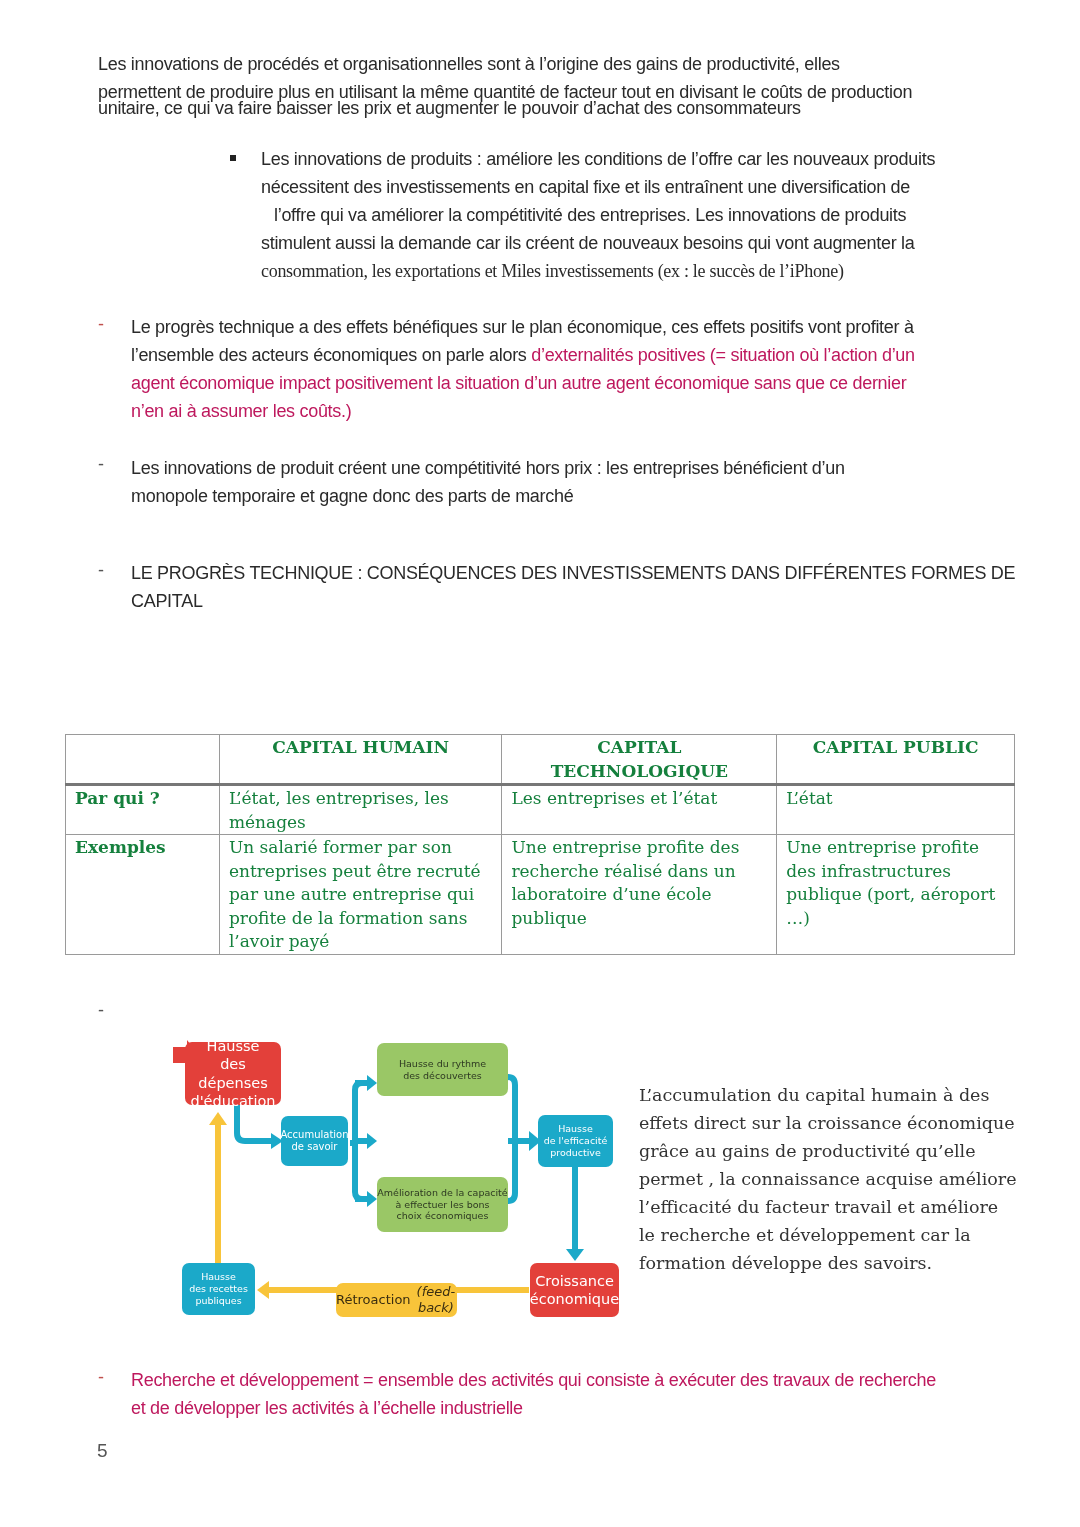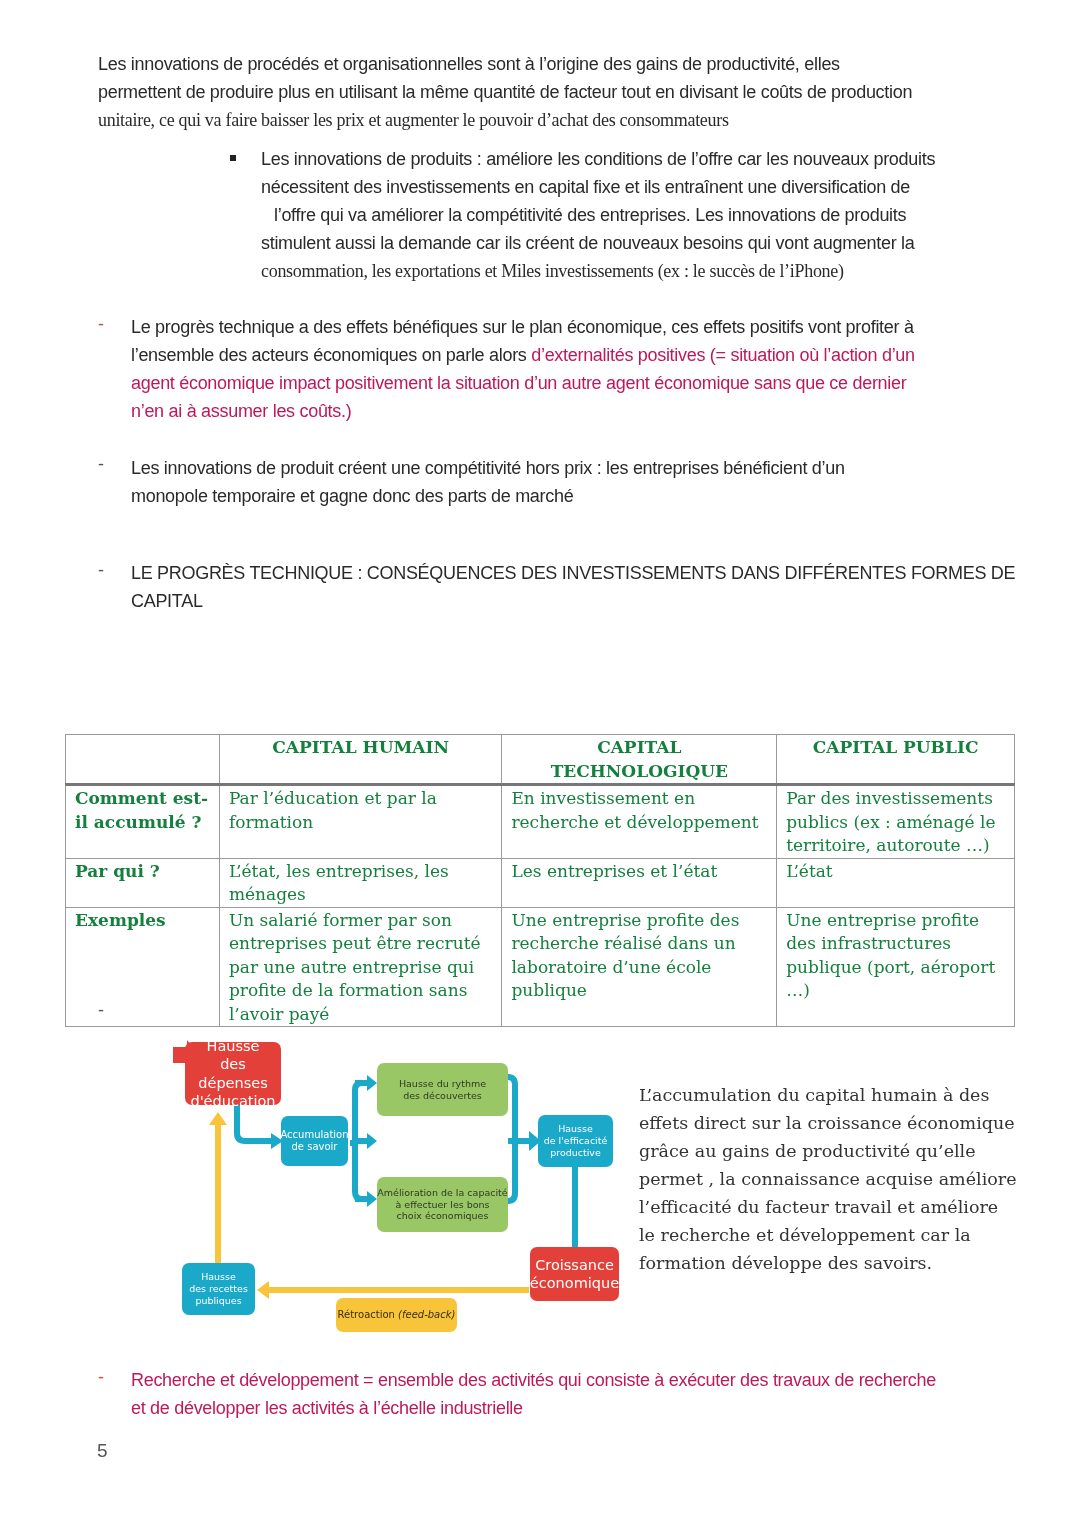--- a/index.html
+++ b/index.html
@@ -29,21 +29,21 @@
 
   .side-text { position: absolute; left: 639px; top: 1081px; width: 380px;
                font-family: "DejaVu Serif", "Liberation Serif", serif; font-size: 17.5px; line-height: 28px; color: #333; }
 </style>
 </head>
 <body>
 
 <div>
   <div class="p" style="left:98px;top:50px;">Les innovations de procédés et organisationnelles sont à l’origine des gains de productivité, elles</div>
   <div class="p" style="left:98px;top:78px;">permettent de produire plus en utilisant la même quantité de facteur tout en divisant le coûts de production</div>
-  <div class="p" style="left:98px;top:106px;font-family:Liberation Serif, serif;">unitaire, ce qui va faire baisser les prix et augmenter le pouvoir d’achat des consommateurs</div>
+  <div class="p" style="left:98px;top:94px;">unitaire, ce qui va faire baisser les prix et augmenter le pouvoir d’achat des consommateurs</div>
 </div>
 
 <div>
   <div class="bullet-sq" style="left:230px;top:155px;"></div>
   <div class="p" style="left:261px;top:145px;">Les innovations de produits : améliore les conditions de l’offre car les nouveaux produits</div>
   <div class="p" style="left:261px;top:173px;">nécessitent des investissements en capital fixe et ils entraînent une diversification de</div>
   <div class="p" style="left:274px;top:201px;">l’offre qui va améliorer la compétitivité des entreprises. Les innovations de produits</div>
   <div class="p" style="left:261px;top:229px;">stimulent aussi la demande car ils créent de nouveaux besoins qui vont augmenter la</div>
   <div class="p" style="left:261px;top:257px;font-family:Liberation Serif, serif;">consommation, les exportations et Miles investissements (ex : le succès de l’iPhone)</div>
 </div>
@@ -74,26 +74,20 @@
       <col style="width:283px">
       <col style="width:275px">
       <col style="width:238px">
   </colgroup>
   <tbody>
       <tr>
     <th></th>
     <th>CAPITAL HUMAIN</th>
     <th>CAPITAL TECHNOLOGIQUE</th>
     <th>CAPITAL PUBLIC</th>
-  </tr>
-  <tr style="height:71px;">
-    <td class="rowhead"><span>Comment est-</span><br><span>il accumulé ?</span></td>
-    <td>Par l’éducation et par la formation</td>
-    <td>En investissement en recherche et développement</td>
-    <td>Par des investissements publics (ex : aménagé le territoire, autoroute …)</td>
   </tr>
   <tr style="height:48px;">
     <td class="rowhead">Par qui ?</td>
     <td>L’état, les entreprises, les ménages</td>
     <td>Les entreprises et l’état</td>
     <td>L’état</td>
   </tr>
   <tr style="height:117px;">
     <td class="rowhead">Exemples</td>
     <td>Un salarié former par son entreprises peut être recruté par une autre entreprise qui profite de la formation sans l’avoir payé</td>
@@ -135,44 +129,44 @@
 
   <div class="box red" style="left:20px;top:7px;width:96px;height:63px;font-size:14.5px;">
     <span>Hausse</span>
     <span>des dépenses</span>
     <span>d'éducation</span>
   </div>
   <div class="box blue" style="left:116px;top:81px;width:67px;height:50px;font-size:10px;">
     <span>Accumulation</span>
     <span>de savoir</span>
   </div>
-  <div class="box green" style="left:212px;top:28px;width:131px;height:53px;font-size:9.5px;">
+  <div class="box green" style="left:212px;top:8px;width:131px;height:53px;font-size:9.5px;">
     <span>Hausse du rythme</span>
     <span>des découvertes</span>
   </div>
   <div class="box green" style="left:212px;top:142px;width:131px;height:55px;font-size:9.5px;">
     <span>Amélioration de la capacité</span>
     <span>à effectuer les bons</span>
     <span>choix économiques</span>
   </div>
   <div class="box blue" style="left:373px;top:80px;width:75px;height:52px;font-size:9.5px;">
     <span>Hausse</span>
     <span>de l'efficacité</span>
     <span>productive</span>
   </div>
-  <div class="box red" style="left:365px;top:212px;width:89px;height:54px;font-size:14.5px;">
+  <div class="box red" style="left:365px;top:228px;width:89px;height:54px;font-size:14.5px;">
     <span>Croissance</span>
     <span>économique</span>
   </div>
   <div class="box blue" style="left:17px;top:228px;width:73px;height:52px;font-size:9.5px;">
     <span>Hausse</span>
     <span>des recettes</span>
     <span>publiques</span>
   </div>
-  <div class="box yellow" style="left:171px;top:263px;width:121px;height:34px;font-size:10px;flex-direction:row;">
+  <div class="box yellow" style="left:171px;top:248px;width:121px;height:34px;font-size:13px;flex-direction:row;">
     <span style="white-space:pre;">Rétroaction </span>
       <span style="font-style:italic;">(feed-back)</span>
   </div>
 </div>
 
 <div class="side-text">L’accumulation du capital humain à des effets direct sur la croissance économique grâce au gains de productivité qu’elle permet , la connaissance acquise améliore l’efficacité du facteur travail et améliore le recherche et développement car la formation développe des savoirs.</div>
 
 <div>
   <div class="dash" style="left:98px;top:1367px;color:#c0504d;">-</div>
   <div class="p red" style="left:131px;top:1366px;">Recherche et développement = ensemble des activités qui consiste à exécuter des travaux de recherche</div>

